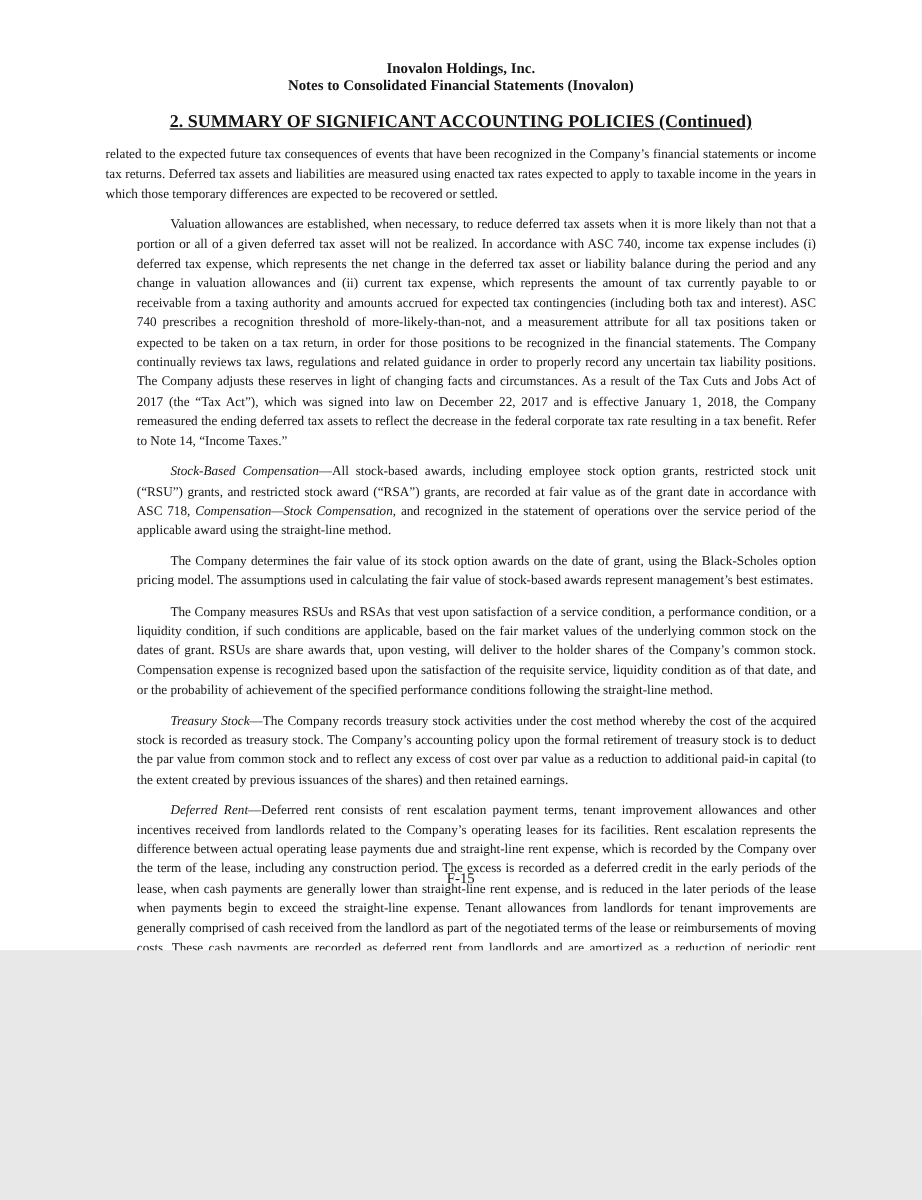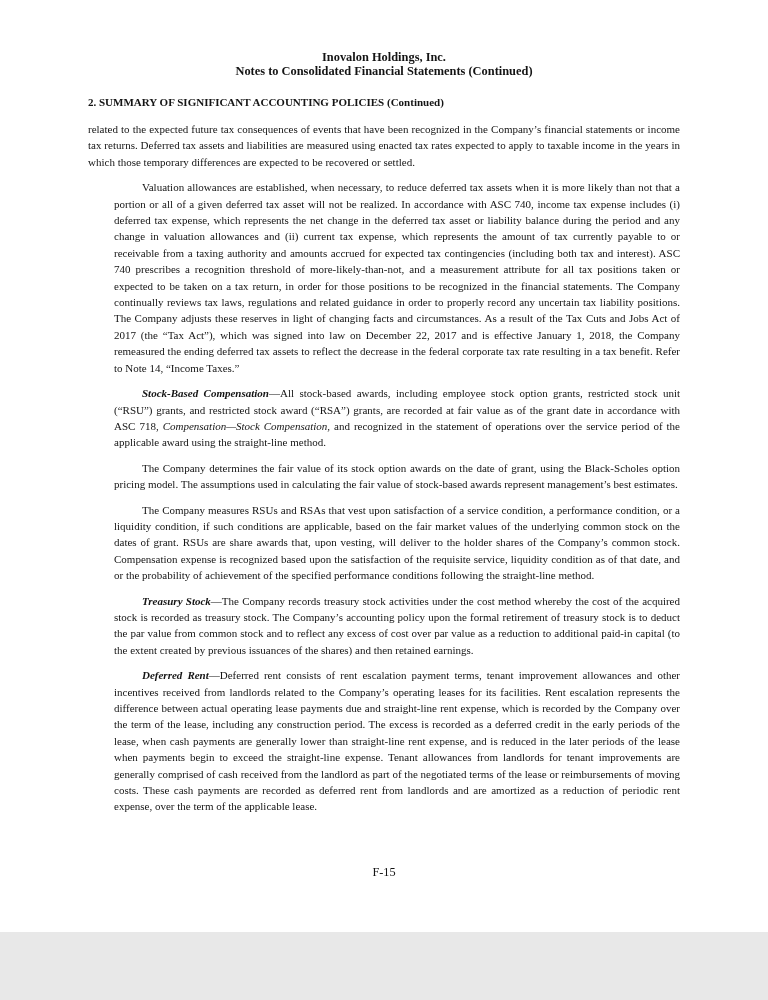--- a/index.html
+++ b/index.html
@@ -3,78 +3,79 @@
 <meta charset="utf-8">
 <style>
   html, body {
     margin: 0;
     padding: 0;
     background: #e8e8e8;
   }
   .page {
     position: relative;
     width: 768px;
-    height: 932px;
+    height: 792px;
     margin: 0 auto;
     background: #ffffff;
     color: #141414;
     font-family: "Liberation Serif", "DejaVu Serif", serif;
     box-sizing: border-box;
     padding: 50px 88px 0 88px;
     overflow: hidden;
   }
   .doc-header {
     text-align: center;
     font-weight: bold;
     font-size: 12.4px;
     line-height: 14px;
     margin-bottom: 17px;
   }
   .section-heading {
-    font-size: 11px;
+    font-size: 15px;
     font-weight: bold;
     margin: 0 0 11px 0;
     line-height: 15px;
-    text-align: left;
+    text-align: center;
+    text-decoration: underline;
   }
   .doc-body {
     font-size: 11px;
     line-height: 16.4px;
   }
   .doc-body p.para {
     margin: 0 0 9px 0;
     text-align: justify;
   }
   .doc-body p.para.indent {
     text-indent: 28px;
     margin-left: 26px;
   }
   .run-bold-italic {
-    font-weight: bold;
+    font-weight: normal;
     font-style: italic;
   }
   .run-italic {
     font-style: italic;
   }
   .page-footer {
     position: absolute;
     left: 0;
     right: 0;
     bottom: 52px;
     text-align: center;
     font-size: 12.3px;
   }
 </style>
 </head>
 <body>
 
 <div class="page">
   <div class="doc-header">
     <div>Inovalon Holdings, Inc.</div>
-    <div>Notes to Consolidated Financial Statements (Continued)</div>
+    <div>Notes to Consolidated Financial Statements (Inovalon)</div>
   </div>
 
   <h1 class="section-heading">2. SUMMARY OF SIGNIFICANT ACCOUNTING POLICIES (Continued)</h1>
 
   <main class="doc-body">
       <p class="para"><span class="run-normal">related to the expected future tax consequences of events that have been recognized in the Company’s financial statements or income tax returns. Deferred tax assets and liabilities are measured using enacted tax rates expected to apply to taxable income in the years in which those temporary differences are expected to be recovered or settled.</span></p>
       <p class="para indent"><span class="run-normal">Valuation allowances are established, when necessary, to reduce deferred tax assets when it is more likely than not that a portion or all of a given deferred tax asset will not be realized. In accordance with ASC 740, income tax expense includes (i) deferred tax expense, which represents the net change in the deferred tax asset or liability balance during the period and any change in valuation allowances and (ii) current tax expense, which represents the amount of tax currently payable to or receivable from a taxing authority and amounts accrued for expected tax contingencies (including both tax and interest). ASC 740 prescribes a recognition threshold of more-likely-than-not, and a measurement attribute for all tax positions taken or expected to be taken on a tax return, in order for those positions to be recognized in the financial statements. The Company continually reviews tax laws, regulations and related guidance in order to properly record any uncertain tax liability positions. The Company adjusts these reserves in light of changing facts and circumstances. As a result of the Tax Cuts and Jobs Act of 2017 (the “Tax Act”), which was signed into law on December 22, 2017 and is effective January 1, 2018, the Company remeasured the ending deferred tax assets to reflect the decrease in the federal corporate tax rate resulting in a tax benefit. Refer to Note 14, “Income Taxes.”</span></p>
       <p class="para indent"><span class="run-bold-italic">Stock-Based Compensation</span><span class="run-normal">—All stock-based awards, including employee stock option grants, restricted stock unit (“RSU”) grants, and restricted stock award (“RSA”) grants, are recorded at fair value as of the grant date in accordance with ASC 718, </span><span class="run-italic">Compensation—Stock Compensation</span><span class="run-normal">, and recognized in the statement of operations over the service period of the applicable award using the straight-line method.</span></p>
       <p class="para indent"><span class="run-normal">The Company determines the fair value of its stock option awards on the date of grant, using the Black-Scholes option pricing model. The assumptions used in calculating the fair value of stock-based awards represent management’s best estimates.</span></p>
       <p class="para indent"><span class="run-normal">The Company measures RSUs and RSAs that vest upon satisfaction of a service condition, a performance condition, or a liquidity condition, if such conditions are applicable, based on the fair market values of the underlying common stock on the dates of grant. RSUs are share awards that, upon vesting, will deliver to the holder shares of the Company’s common stock. Compensation expense is recognized based upon the satisfaction of the requisite service, liquidity condition as of that date, and or the probability of achievement of the specified performance conditions following the straight-line method.</span></p>

